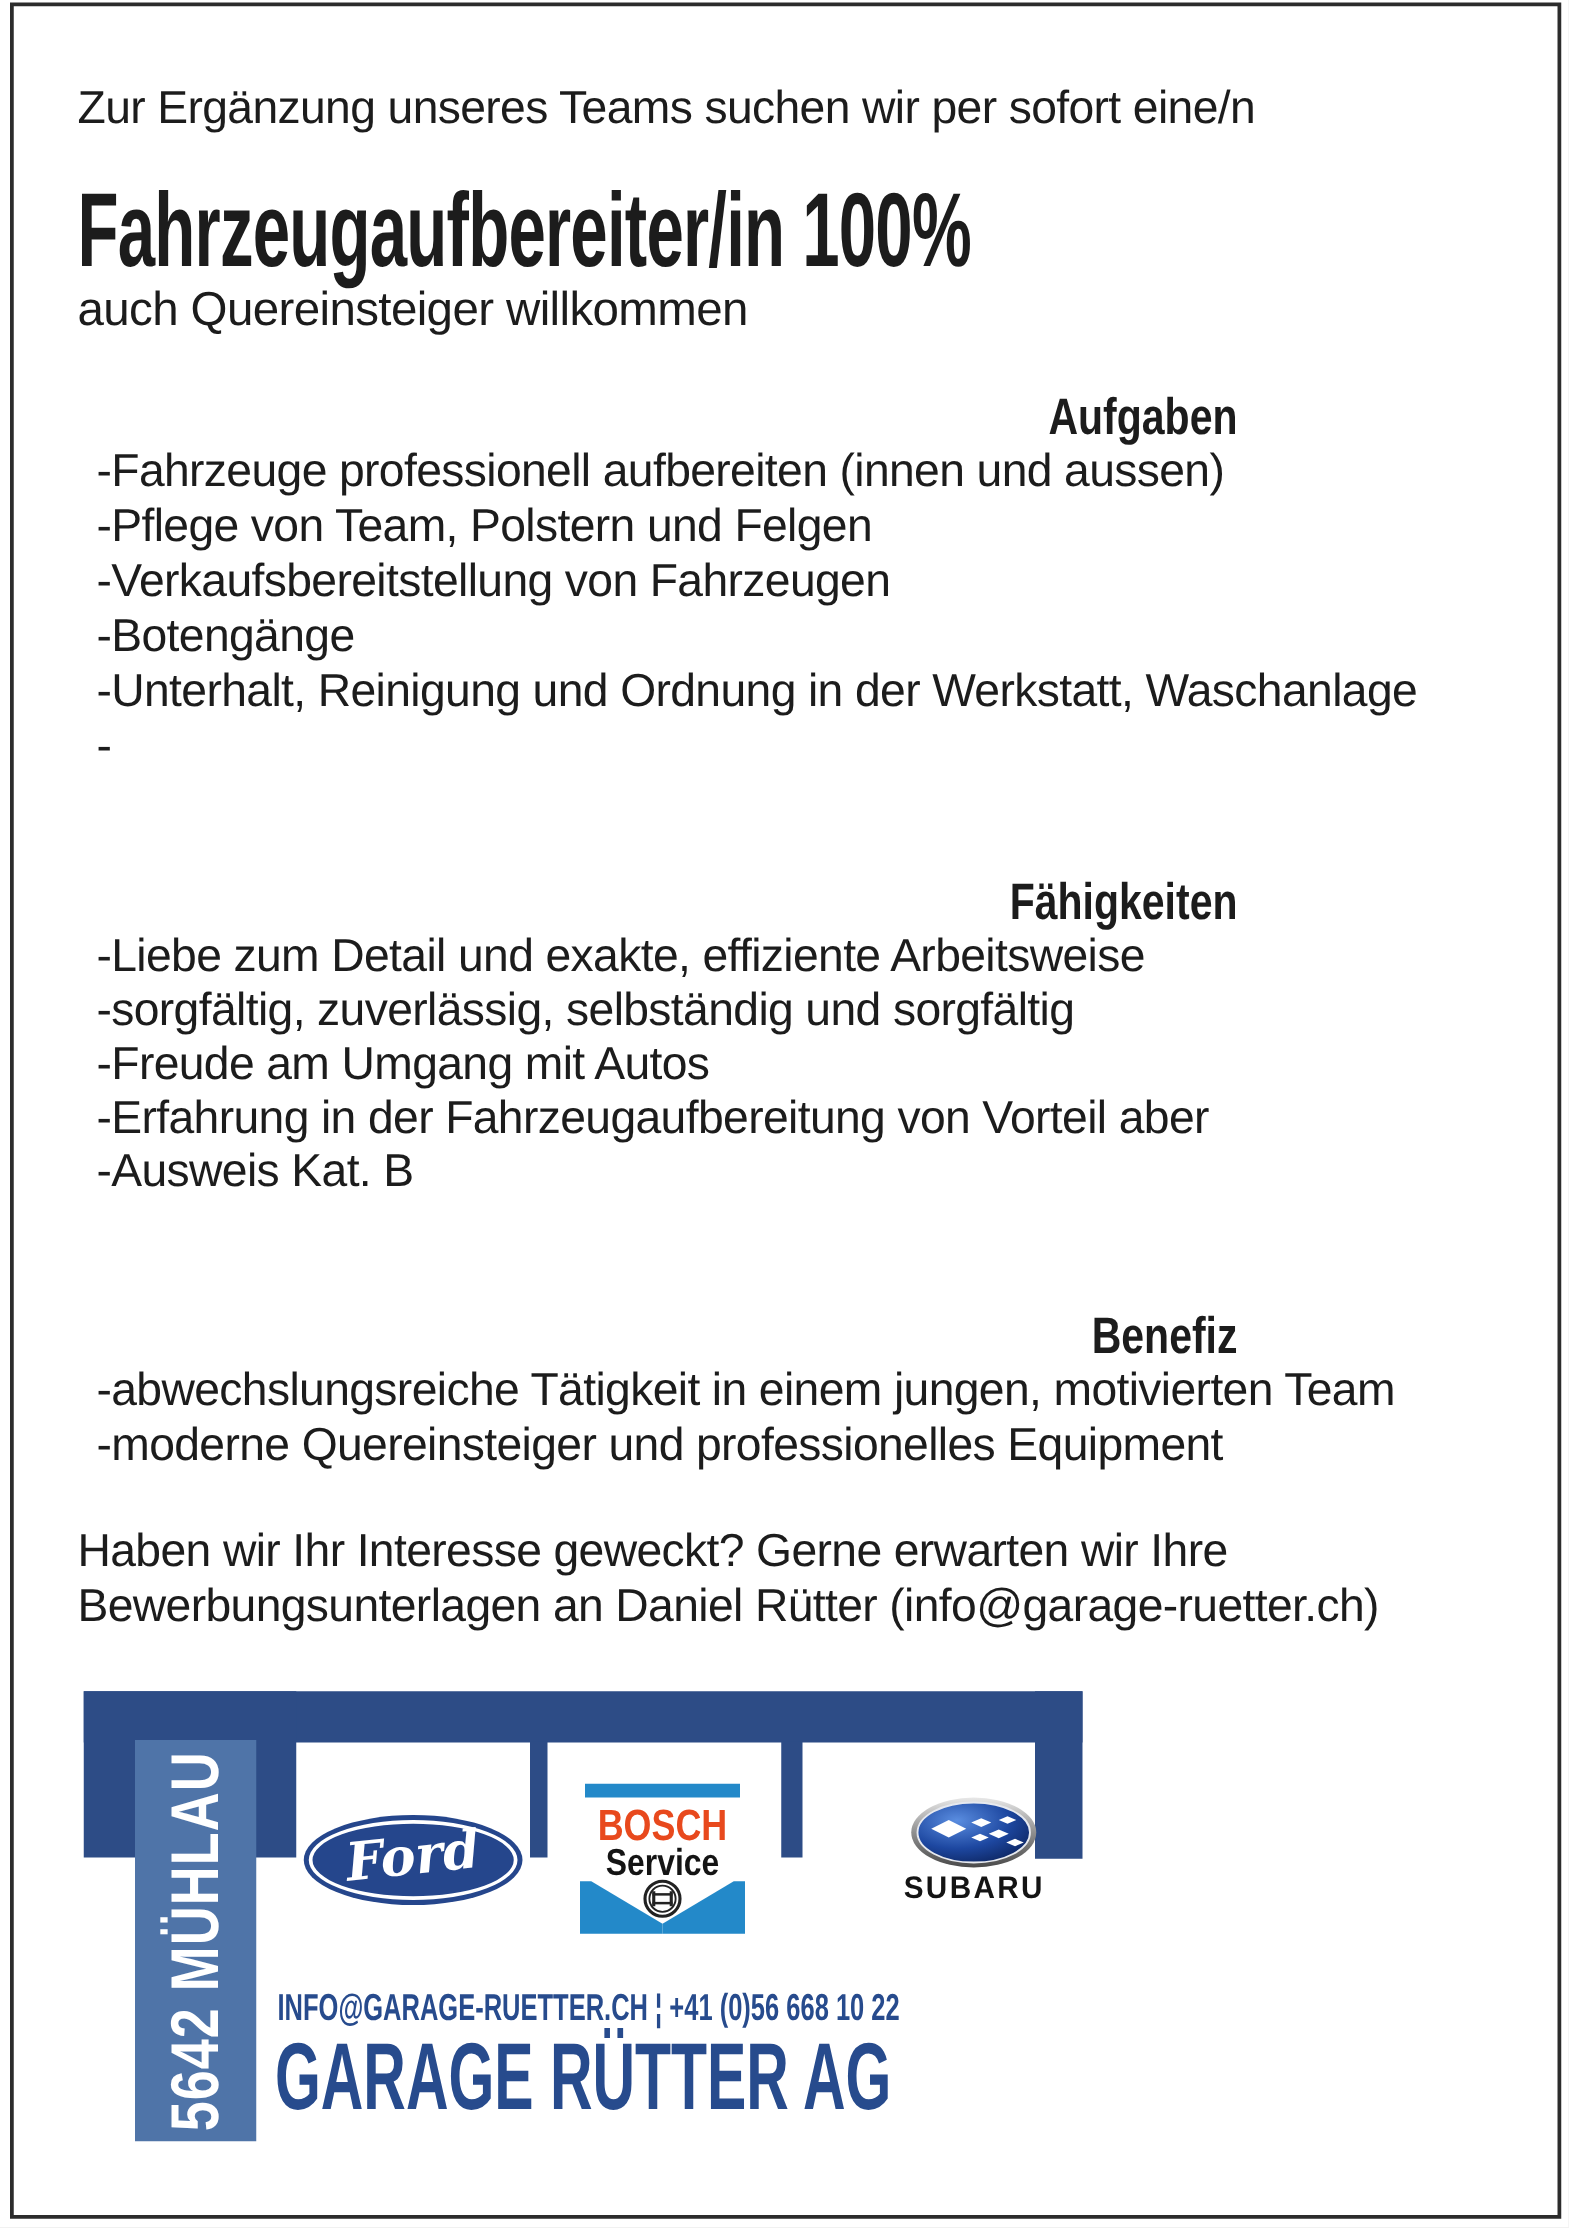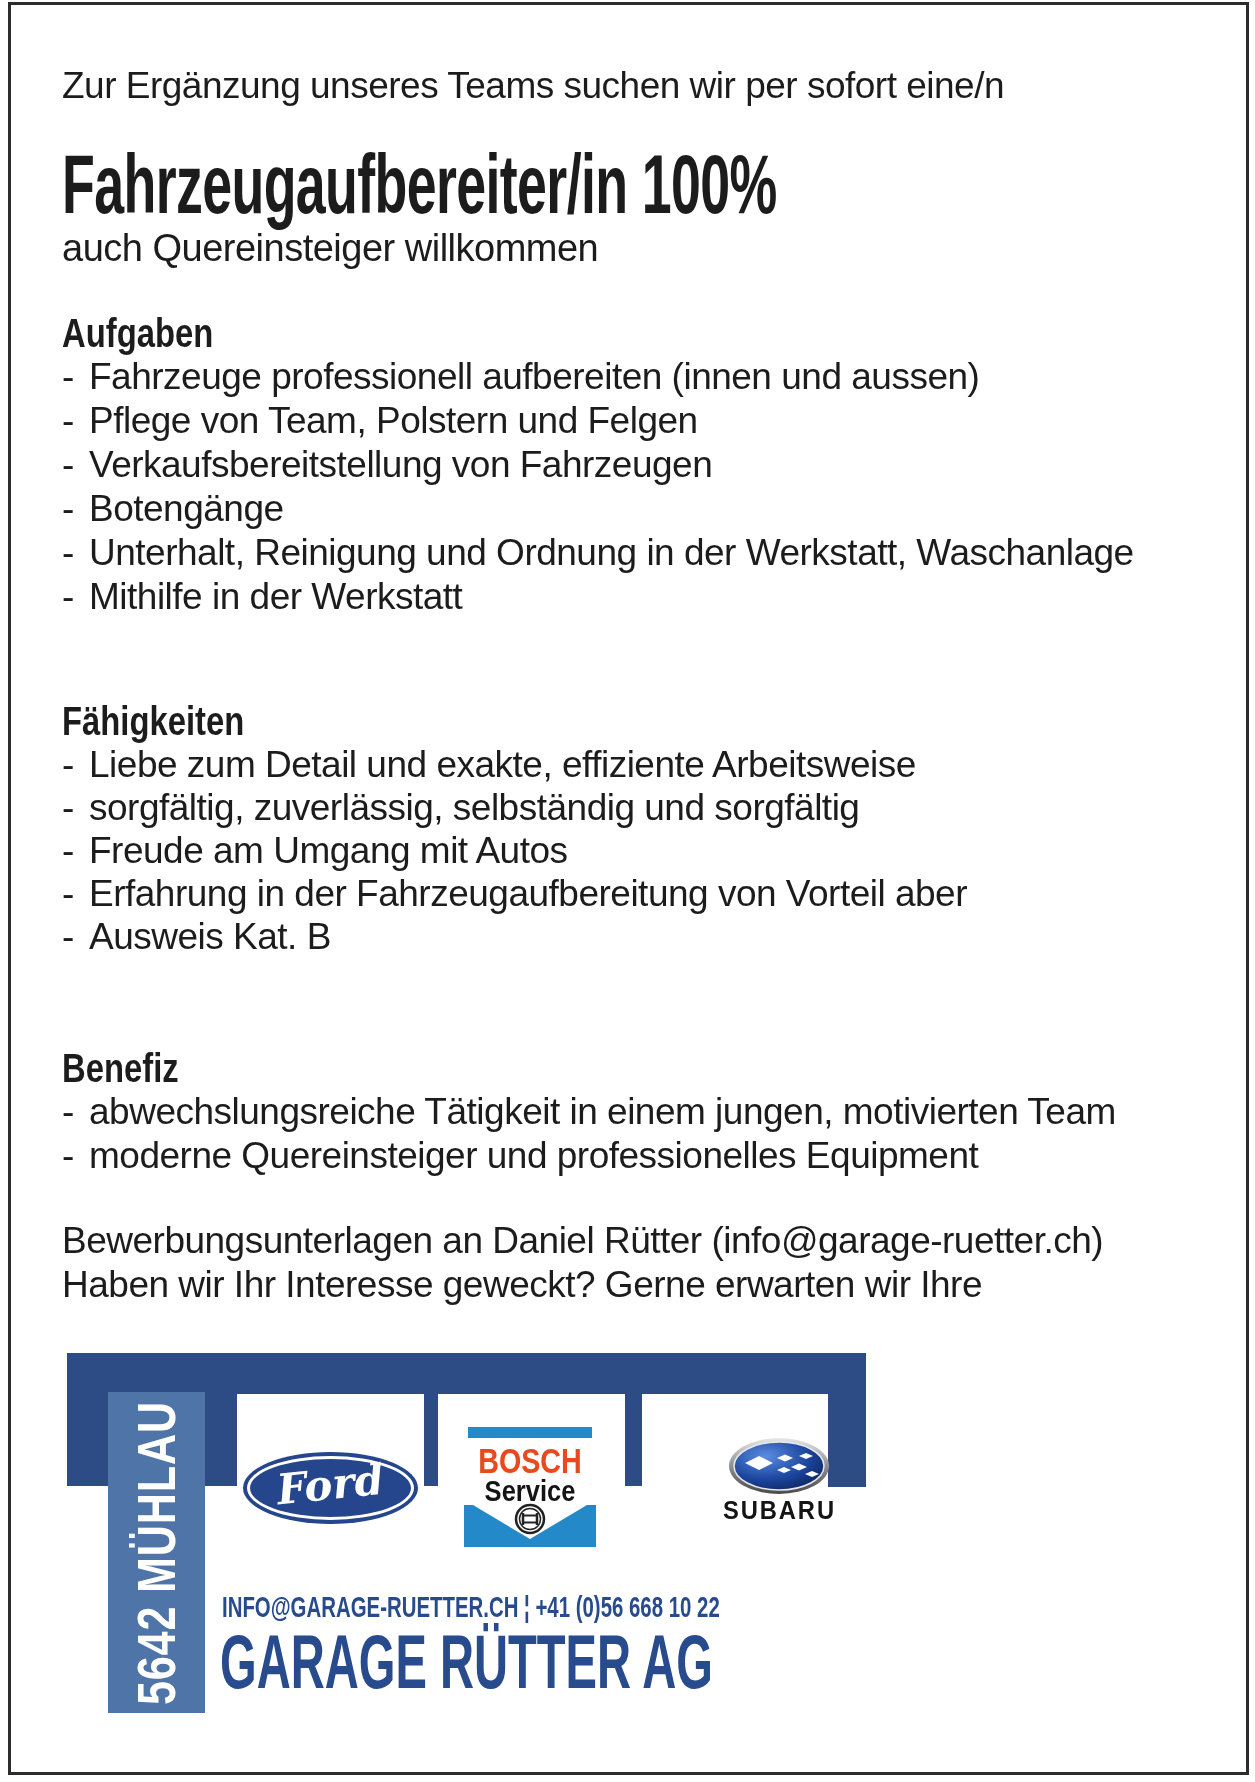--- a/index.html
+++ b/index.html
@@ -13,21 +13,21 @@
     border:3px solid #2c2c2c;box-sizing:border-box;pointer-events:none;
   }
   
   .tline{position:absolute;left:62px;white-space:nowrap;letter-spacing:-0.5px;}
   .intro{top:64px;font-size:37px;line-height:44px;}
   .job-title{
     top:139px;font-size:84px;line-height:90px;font-weight:bold;letter-spacing:-1px;
     transform:scaleX(0.64);transform-origin:0 50%;
   }
   .subtitle{top:226px;font-size:38px;line-height:44px;}
-  .section{position:absolute;left:62px;width:1160px;}
+  .section{position:absolute;left:62px;width:1160px;text-align:right;}
   .section .heading{
     font-size:41px;line-height:44px;font-weight:bold;white-space:nowrap;
     transform:scaleX(0.8);transform-origin:0 50%;
   }
   .section .list{margin:0;}
   .row{display:flex;white-space:nowrap;letter-spacing:-0.5px;font-size:37px;}
   .s0 .row{line-height:44px;}
   .s1 .row{line-height:43px;}
   .s2 .row{line-height:44px;}
   .dash{flex:none;width:27px;}
@@ -126,21 +126,20 @@
           </div>
           <div class="row">
             <span class="dash">-</span>
             <span class="txt">Unterhalt, Reinigung und Ordnung in der Werkstatt, Waschanlage</span>
           </div>
           <div class="row">
             <span class="dash"></span>
           </div>
           <div class="row">
             <span class="dash">-</span>
-            <span class="txt">Mithilfe in der Werkstatt</span>
           </div>
         </div>
     </div>
 
     <div class="section s1">
       <div class="heading">Fähigkeiten</div>
       <div class="list">
           <div class="row">
             <span class="dash">-</span>
             <span class="txt">Liebe zum Detail und exakte, effiziente Arbeitsweise</span>
@@ -173,22 +172,22 @@
           </div>
           <div class="row">
             <span class="dash">-</span>
             <span class="txt">moderne Quereinsteiger und professionelles Equipment</span>
           </div>
         </div>
     </div>
   </div>
 
   <div class="closing">
+    <div>Haben wir Ihr Interesse geweckt? Gerne erwarten wir Ihre</div>
     <div>Bewerbungsunterlagen an Daniel Rütter (info@garage-ruetter.ch)</div>
-    <div>Haben wir Ihr Interesse geweckt? Gerne erwarten wir Ihre</div>
   </div>
 
   <div class="bar-top"></div>
   <div class="left-block"></div>
   <div class="pillar-a"></div>
   <div class="pillar-b"></div>
   <div class="right-pillar"></div>
 
   <div class="muhlau-bar">
     <div class="muhlau-text">5642 MÜHLAU</div>

